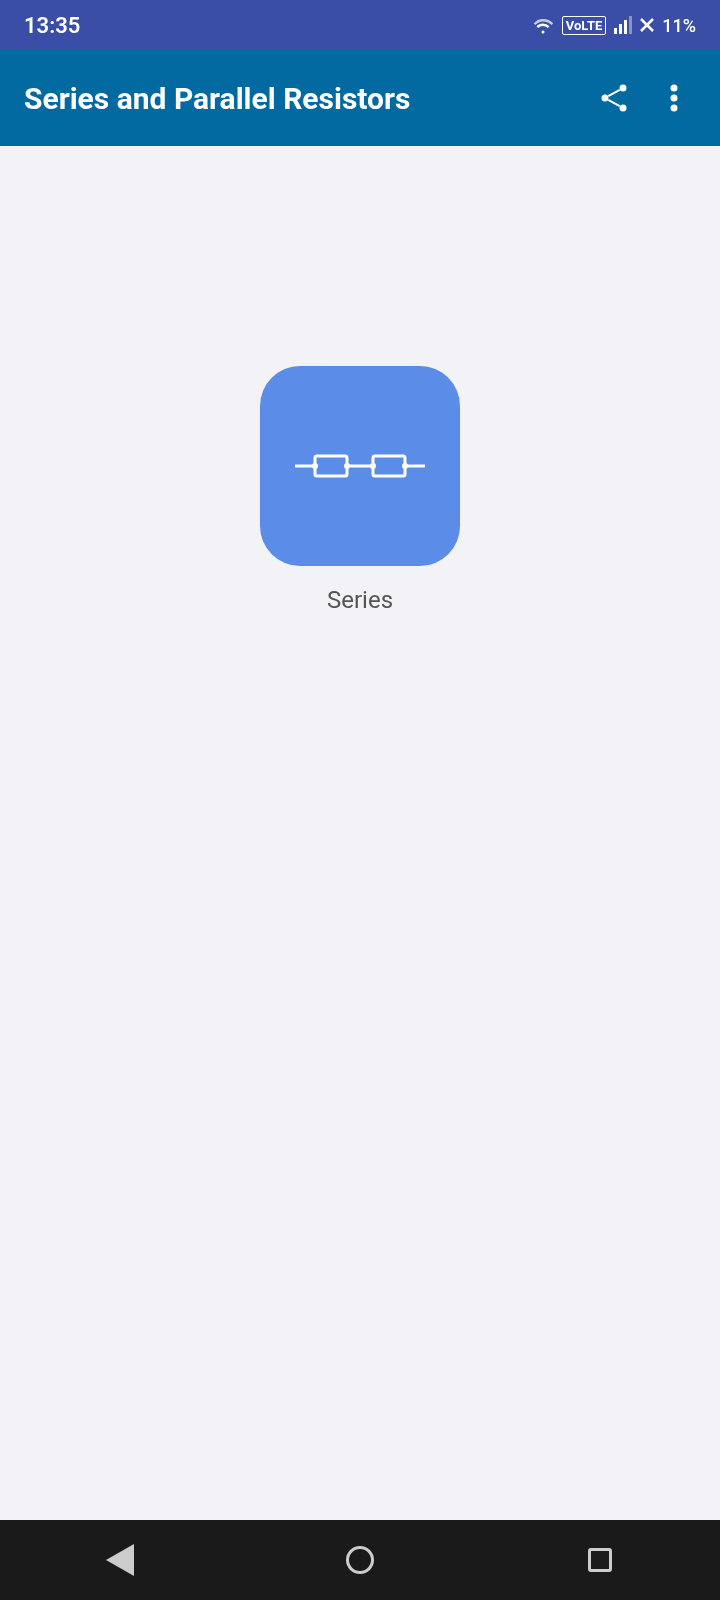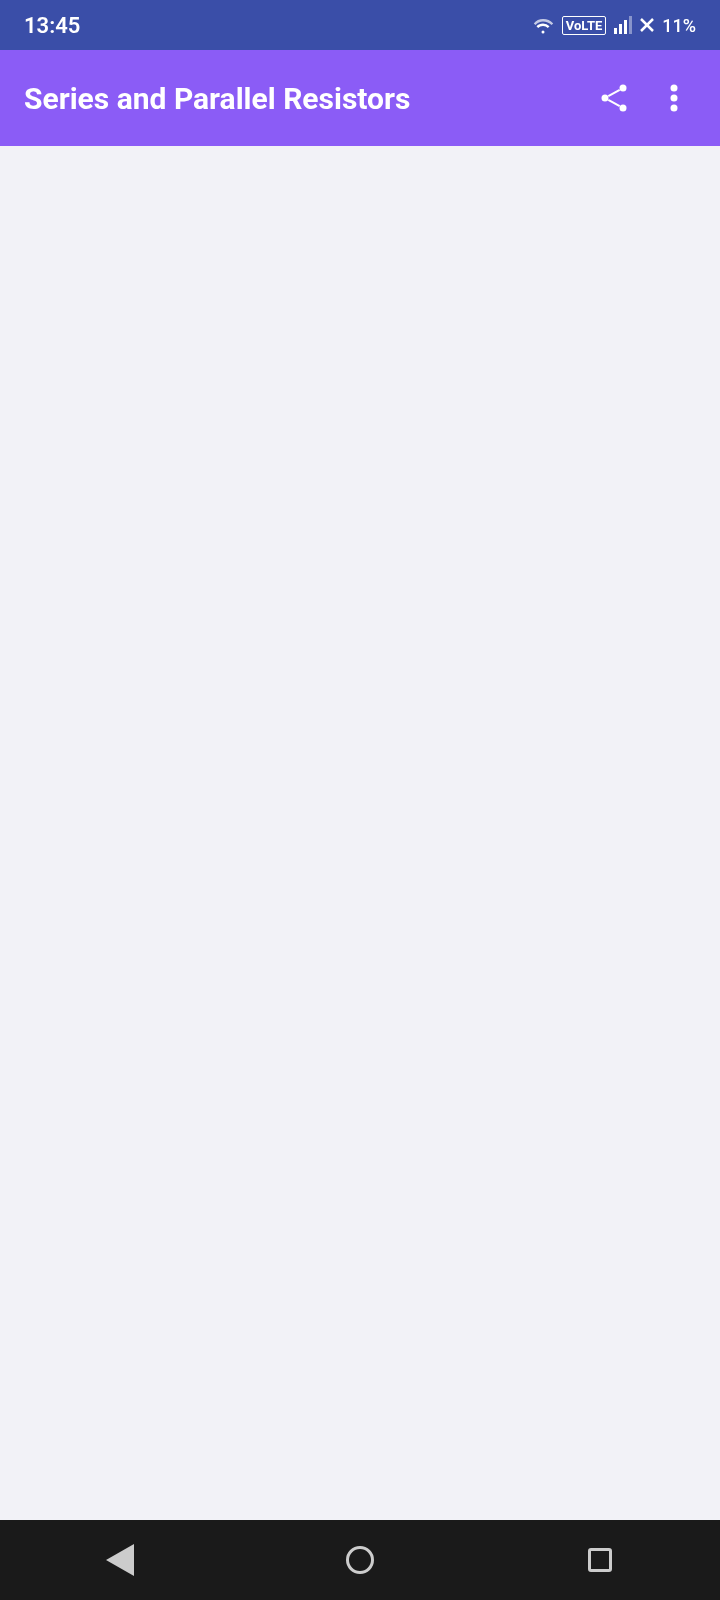--- a/index.html
+++ b/index.html
@@ -35,21 +35,21 @@
       align-items: center;
       gap: 8px;
     }
     .status-icons span {
       color: white;
       font-size: 18px;
     }
 
     
     .app-bar {
-      background: #8b5cf6;
+      background: #0369a1;
       height: 96px;
       display: flex;
       align-items: center;
       padding: 0 24px;
       flex-shrink: 0;
     }
     .app-bar-title {
       color: white;
       font-size: 30px;
       font-weight: 700;
@@ -156,21 +156,21 @@
     .share-icon {
       display: flex;
       align-items: center;
       justify-content: center;
     }
   </style>
 </head>
 <body>
 
 <div class="status-bar">
-  <span class="status-time">13:45</span>
+  <span class="status-time">13:35</span>
   <div class="status-icons">
 
     <svg width="22" height="18" viewBox="0 0 22 18">
       <path d="M11 14.5a1.5 1.5 0 1 1 0 3 1.5 1.5 0 0 1 0-3z" fill="white"></path>
       <path d="M11 10c1.9 0 3.6.8 4.8 2l1.7-1.7A9.1 9.1 0 0 0 11 7.5c-2.5 0-4.8 1-6.5 2.8L6.2 12c1.2-1.2 2.9-2 4.8-2z" fill="white"></path>
       <path d="M11 5.5c3.3 0 6.3 1.4 8.5 3.6l1.7-1.7A13.6 13.6 0 0 0 11 3C7.4 3 4.1 4.4 1.8 7.4L3.5 9C5.5 6.9 8.1 5.5 11 5.5z" fill="white" opacity="0.7"></path>
     </svg>
 
     <span style="color:white;font-size:13px;font-weight:bold;border:1.5px solid white;padding:1px 3px;border-radius:2px;">VoLTE</span>
 
@@ -209,20 +209,43 @@
         <circle cx="4" cy="5" r="3.5" fill="white"></circle>
         <circle cx="4" cy="15" r="3.5" fill="white"></circle>
         <circle cx="4" cy="25" r="3.5" fill="white"></circle>
       </svg>
     </div>
   </div>
 </div>
 
 <div class="main-content">
 
+  <div class="circuit-item">
+    <div class="circuit-icon-box">
+
+      <svg viewBox="0 0 130 40" width="130" height="40">
+
+        <line x1="0" y1="20" x2="20" y2="20" stroke="white" stroke-width="3"></line>
+
+        <rect x="20" y="10" width="32" height="20" fill="none" stroke="white" stroke-width="3" rx="2"></rect>
+
+        <line x1="52" y1="20" x2="78" y2="20" stroke="white" stroke-width="3"></line>
+
+        <rect x="78" y="10" width="32" height="20" fill="none" stroke="white" stroke-width="3" rx="2"></rect>
+
+        <line x1="110" y1="20" x2="130" y2="20" stroke="white" stroke-width="3"></line>
+
+        <circle cx="20" cy="20" r="3" fill="white"></circle>
+        <circle cx="52" cy="20" r="3" fill="white"></circle>
+        <circle cx="78" cy="20" r="3" fill="white"></circle>
+        <circle cx="110" cy="20" r="3" fill="white"></circle>
+      </svg>
+    </div>
+    <span class="circuit-label">Series</span>
+  </div>
 
 
 </div>
 
 <div class="nav-bar">
   <div class="nav-btn">
     <div class="nav-back"></div>
   </div>
   <div class="nav-btn">
     <div class="nav-home"></div>

